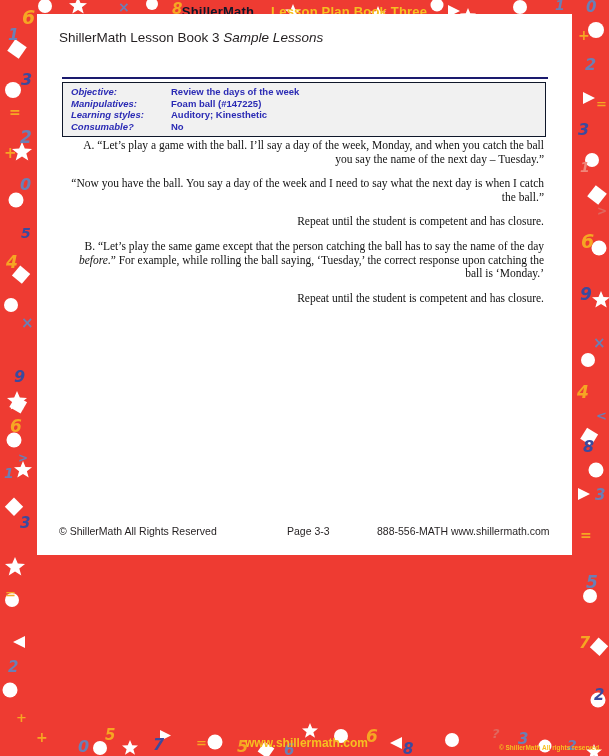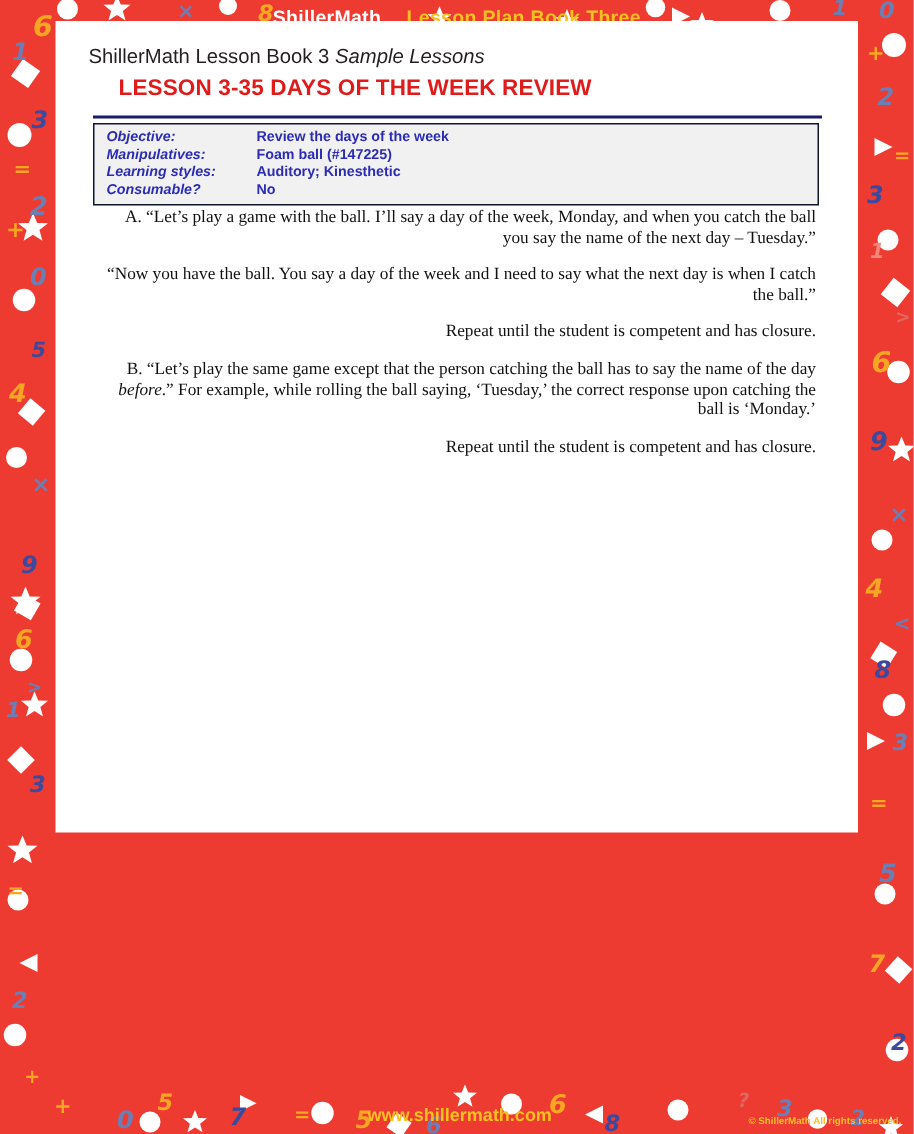--- a/index.html
+++ b/index.html
@@ -17,21 +17,21 @@
   .top-banner{
     position:absolute;top:0;left:0;width:609px;height:14px;
     overflow:hidden;z-index:6;
     display:flex;align-items:flex-end;justify-content:center;
   }
   .top-banner .bn{
     font-size:13px;font-weight:bold;letter-spacing:.2px;
     white-space:nowrap;line-height:11px;
     transform:translateY(3px);
   }
-  .bn-blue{color:#ffffff;}
+  .bn-blue{color:#0f172a;}
   .bn-yellow{color:#f6c021;}
 
   
   .page{
     position:absolute;left:37px;top:14px;width:535px;height:541px;
     background:#ffffff;z-index:5;
   }
 
   .book-line{
     position:absolute;left:22px;top:16px;
@@ -229,21 +229,20 @@
   <span class="bn bn-blue">ShillerMath</span>
   <span class="bn bn-yellow" style="margin-left:17px;">Lesson Plan Book Three</span>
 </div>
 
 <div class="page">
 
   <div class="book-line">
     <span>ShillerMath Lesson Book 3 </span><i>Sample Lessons</i>
   </div>
 
-  <div class="lesson-title">LESSON 3-35 DAYS OF THE WEEK REVIEW</div>
 
   <div class="rule"></div>
 
   <div class="info-box">
     <div class="info-row">
       <div class="info-label">Objective:</div>
       <div class="info-value">Review the days of the week</div>
     </div>
     <div class="info-row">
       <div class="info-label">Manipulatives:</div>
@@ -260,19 +259,24 @@
   </div>
 
   <div class="body">
     <p>A. “Let’s play a game with the ball.  I’ll say a day of the week, Monday, and when you catch the ball you say the name of the next day – Tuesday.”</p>
     <p>“Now you have the ball.  You say a day of the week and I need to say what the next day is when I catch the ball.”</p>
     <p>Repeat until the student is competent and has closure.</p>
     <p><span>B. “Let’s play the same game except that the person catching the ball has to say the name of the day </span><i>before</i><span>.”  For example, while rolling the ball saying, ‘Tuesday,’ the correct response upon catching the ball is ‘Monday.’</span></p>
     <p>Repeat until the student is competent and has closure.</p>
   </div>
 
+  <div class="footer">
+    <span class="f-copy">© ShillerMath All Rights Reserved</span>
+    <span class="f-page">Page 3-3</span>
+    <span class="f-contact">888-556-MATH www.shillermath.com</span>
+  </div>
 
 </div>
 
 <div class="bottom-banner">
   <span class="bb-url">www.shillermath.com</span>
   <span class="bb-rights">© ShillerMath  All rights reserved.</span>
 </div>
 
 </body></html>

